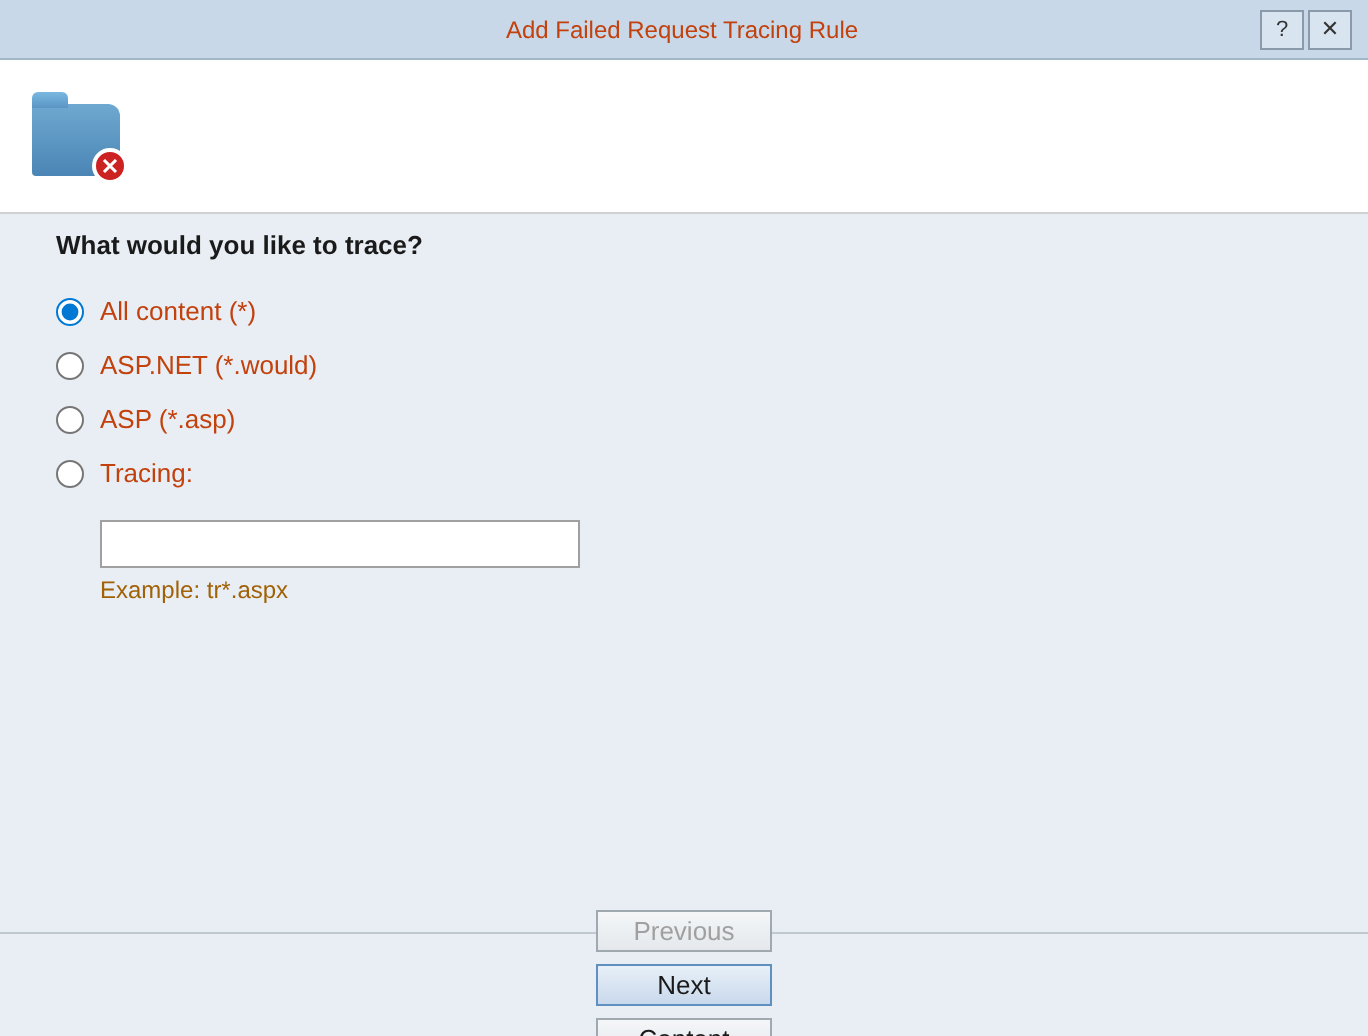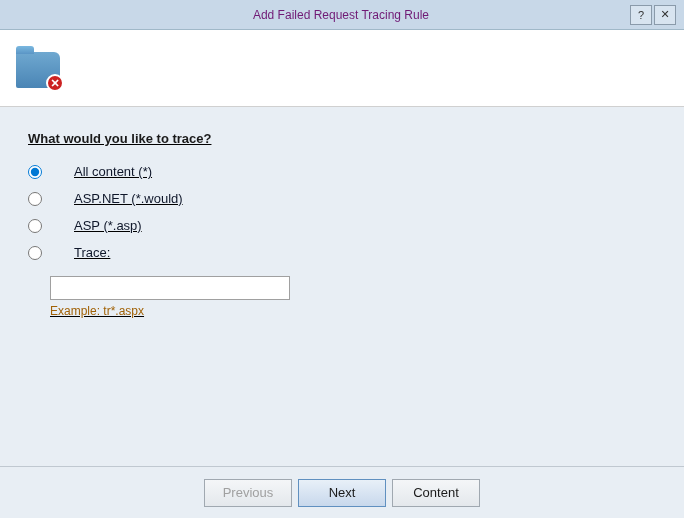--- a/index.html
+++ b/index.html
@@ -20,21 +20,21 @@
       display: flex;
       align-items: center;
       justify-content: space-between;
       padding: 6px 8px;
       border-bottom: 1px solid #a0b8c8;
       height: 30px;
       flex-shrink: 0;
     }
     .title-bar-text {
       font-size: 12px;
-      color: #701a75;
+      color: #c2410c;
       flex: 1;
       text-align: center;
     }
     .title-bar-buttons {
       display: flex;
       gap: 2px;
     }
     .title-btn {
       width: 22px;
       height: 20px;
@@ -105,22 +105,21 @@
     .header-title {
       font-size: 15px;
       font-weight: 600;
       color: #1a1a1a;
     }
 
     
     .dialog-content {
       background: #e8eef4;
       flex: 1;
-      padding: 24px 28px;
-      text-decoration: underline;
+      padding: 8px 28px;
     }
     .section-question {
       font-weight: 600;
       font-size: 13px;
       color: #1a1a1a;
       margin-bottom: 18px;
     }
     .radio-group {
       display: flex;
       flex-direction: column;
@@ -134,22 +133,21 @@
     }
     .radio-item input[type="radio"] {
       width: 14px;
       height: 14px;
       margin: 0;
       cursor: pointer;
       accent-color: #0078d4;
     }
     .radio-label {
       font-size: 13px;
-      color: #0f172a;
-      margin-left: 24px;
+      color: #c2410c;
     }
     .custom-section {
       margin-left: 22px;
       margin-top: 4px;
     }
     .custom-input {
       width: 240px;
       height: 24px;
       border: 1px solid #a0a0a0;
       background: white;
@@ -168,20 +166,21 @@
     .dialog-footer {
       background: #e8eef4;
       border-top: 1px solid #c0c8d0;
       padding: 10px 16px;
       display: flex;
       justify-content: center;
       align-items: center;
       gap: 6px;
       flex-shrink: 0;
       height: 52px;
+      flex-direction: column;
     }
     .footer-btn {
       min-width: 88px;
       height: 28px;
       border: 1px solid #a0a8b0;
       background: linear-gradient(180deg, #f4f6f8 0%, #e4e8ec 100%);
       font-size: 13px;
       cursor: pointer;
       padding: 2px 14px;
       color: #1a1a1a;
@@ -230,21 +229,21 @@
       <span class="radio-label">ASP.NET (*.would)</span>
     </label>
 
     <label class="radio-item">
       <input type="radio" name="trace-option" style="">
       <span class="radio-label">ASP (*.asp)</span>
     </label>
 
     <label class="radio-item">
       <input type="radio" name="trace-option" style="">
-      <span class="radio-label">Trace:</span>
+      <span class="radio-label">Tracing:</span>
     </label>
 
     <div class="custom-section">
       <input type="text" class="custom-input" value="" style="">
       <div class="custom-example">Example: tr*.aspx</div>
     </div>
 
   </div>
 </div>
 

